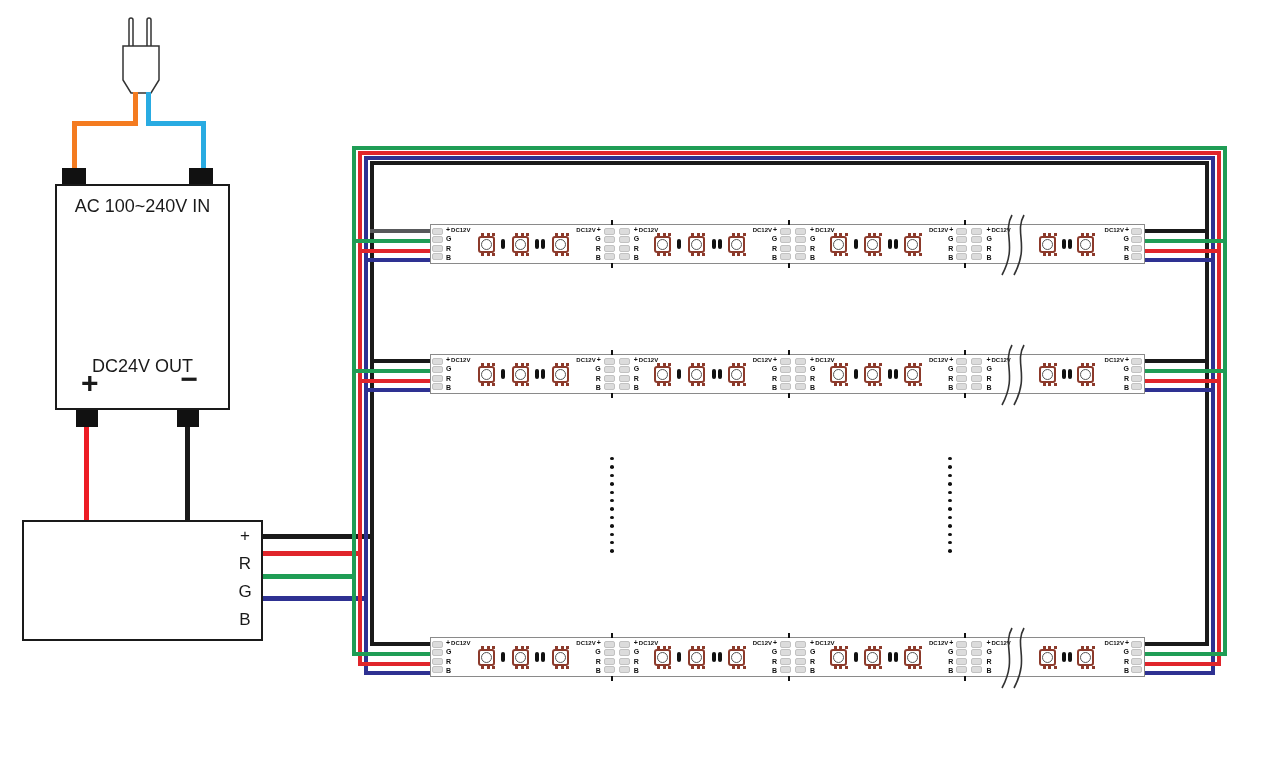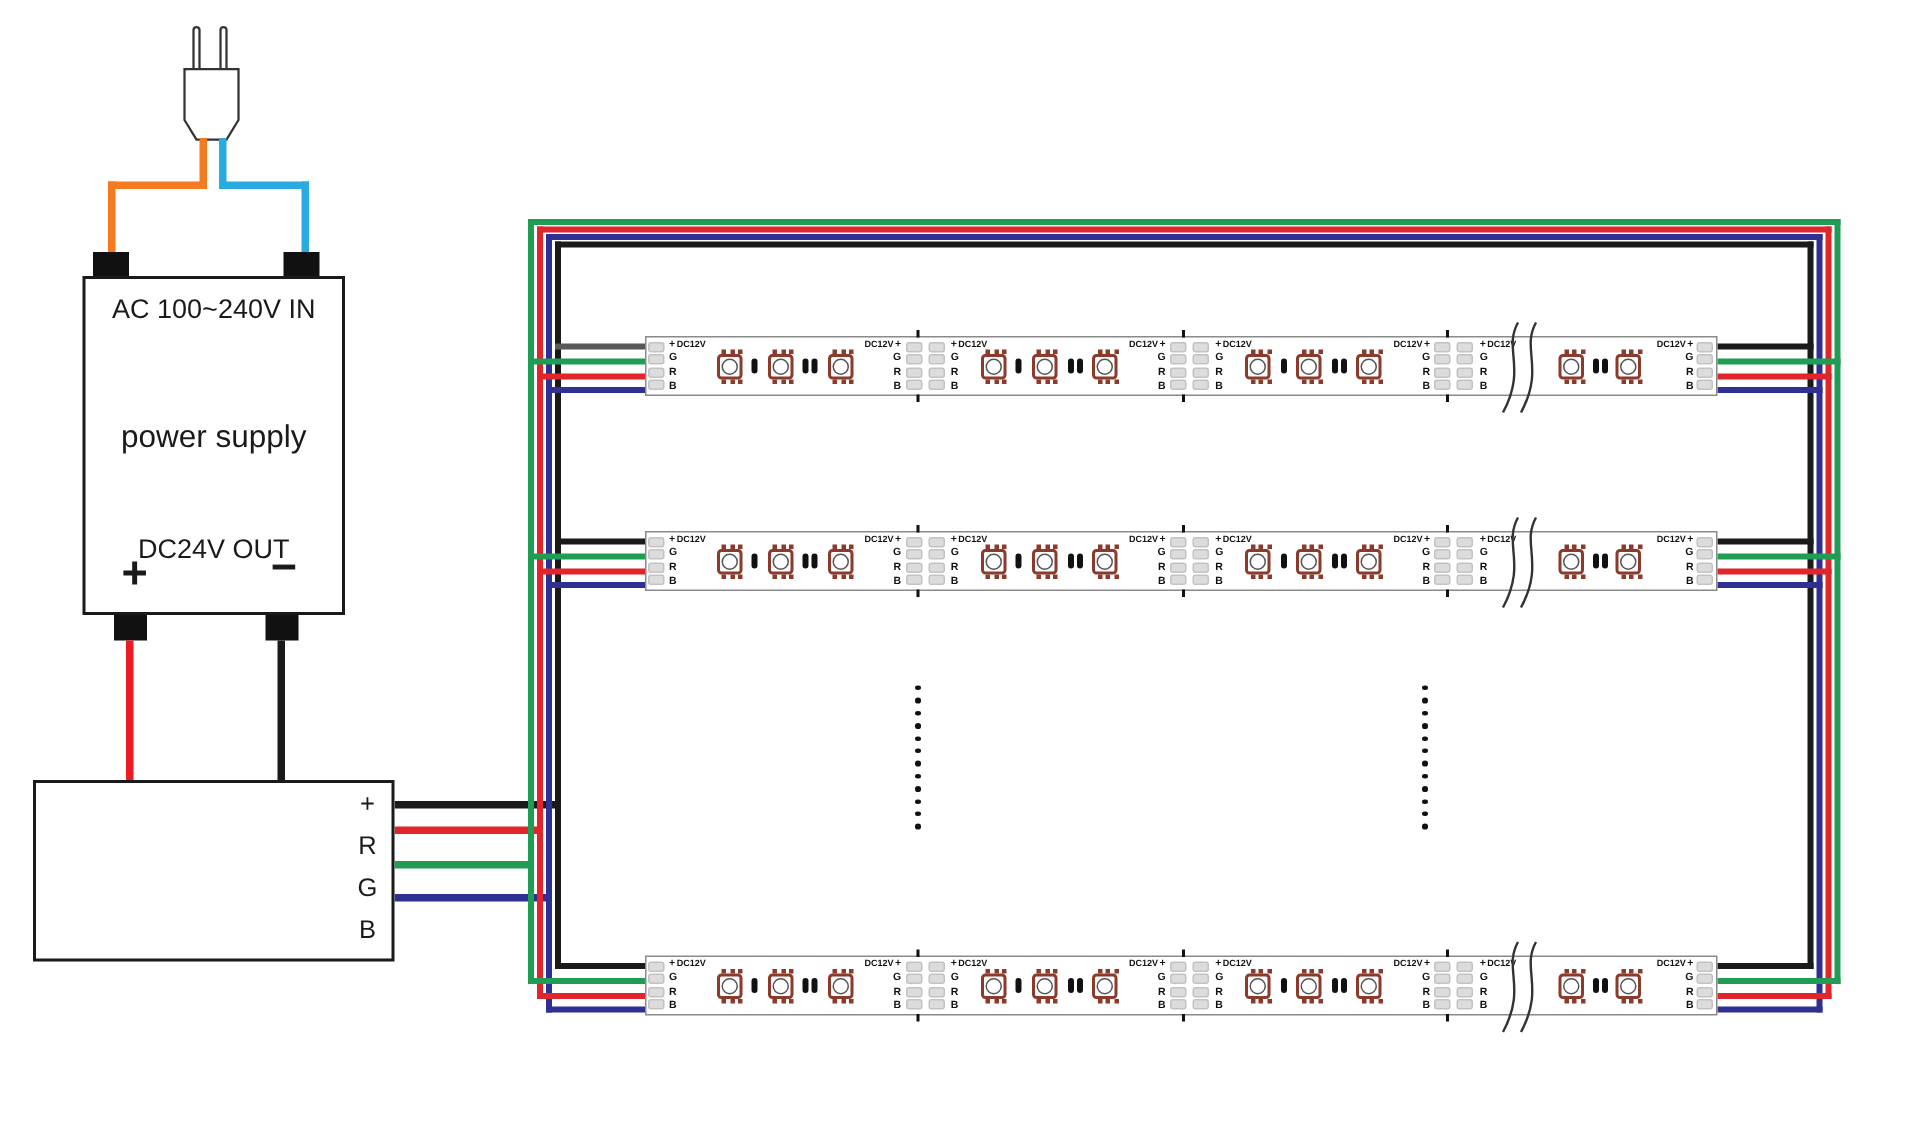--- a/index.html
+++ b/index.html
@@ -110,21 +110,20 @@
       <div class="wire" style="left: 352px; top: 652px; width: 82px; height: 4px; background: rgb(31, 157, 85);"></div>
       <div class="wire" style="left: 1140px; top: 652px; width: 87px; height: 4px; background: rgb(31, 157, 85);"></div>
       <div class="wire" style="left: 358px; top: 662px; width: 76px; height: 4px; background: rgb(224, 37, 43);"></div>
       <div class="wire" style="left: 1140px; top: 662px; width: 81px; height: 4px; background: rgb(224, 37, 43);"></div>
       <div class="wire" style="left: 364px; top: 671px; width: 70px; height: 4px; background: rgb(46, 49, 146);"></div>
       <div class="wire" style="left: 1140px; top: 671px; width: 75px; height: 4px; background: rgb(46, 49, 146);"></div>
     </div>
 
   <div class="box" id="psu">
     <span class="psu-input">AC 100~240V IN</span>
-    <span class="psu-name">power supply</span>
     <span class="psu-out">DC24V OUT</span>
     <span class="psu-plus">+</span>
     <span class="psu-minus">−</span>
   </div>
 
   <div class="box" id="controller">
     <div class="ctl-terms">
       <span>+</span>
       <span>R</span>
       <span>G</span>

